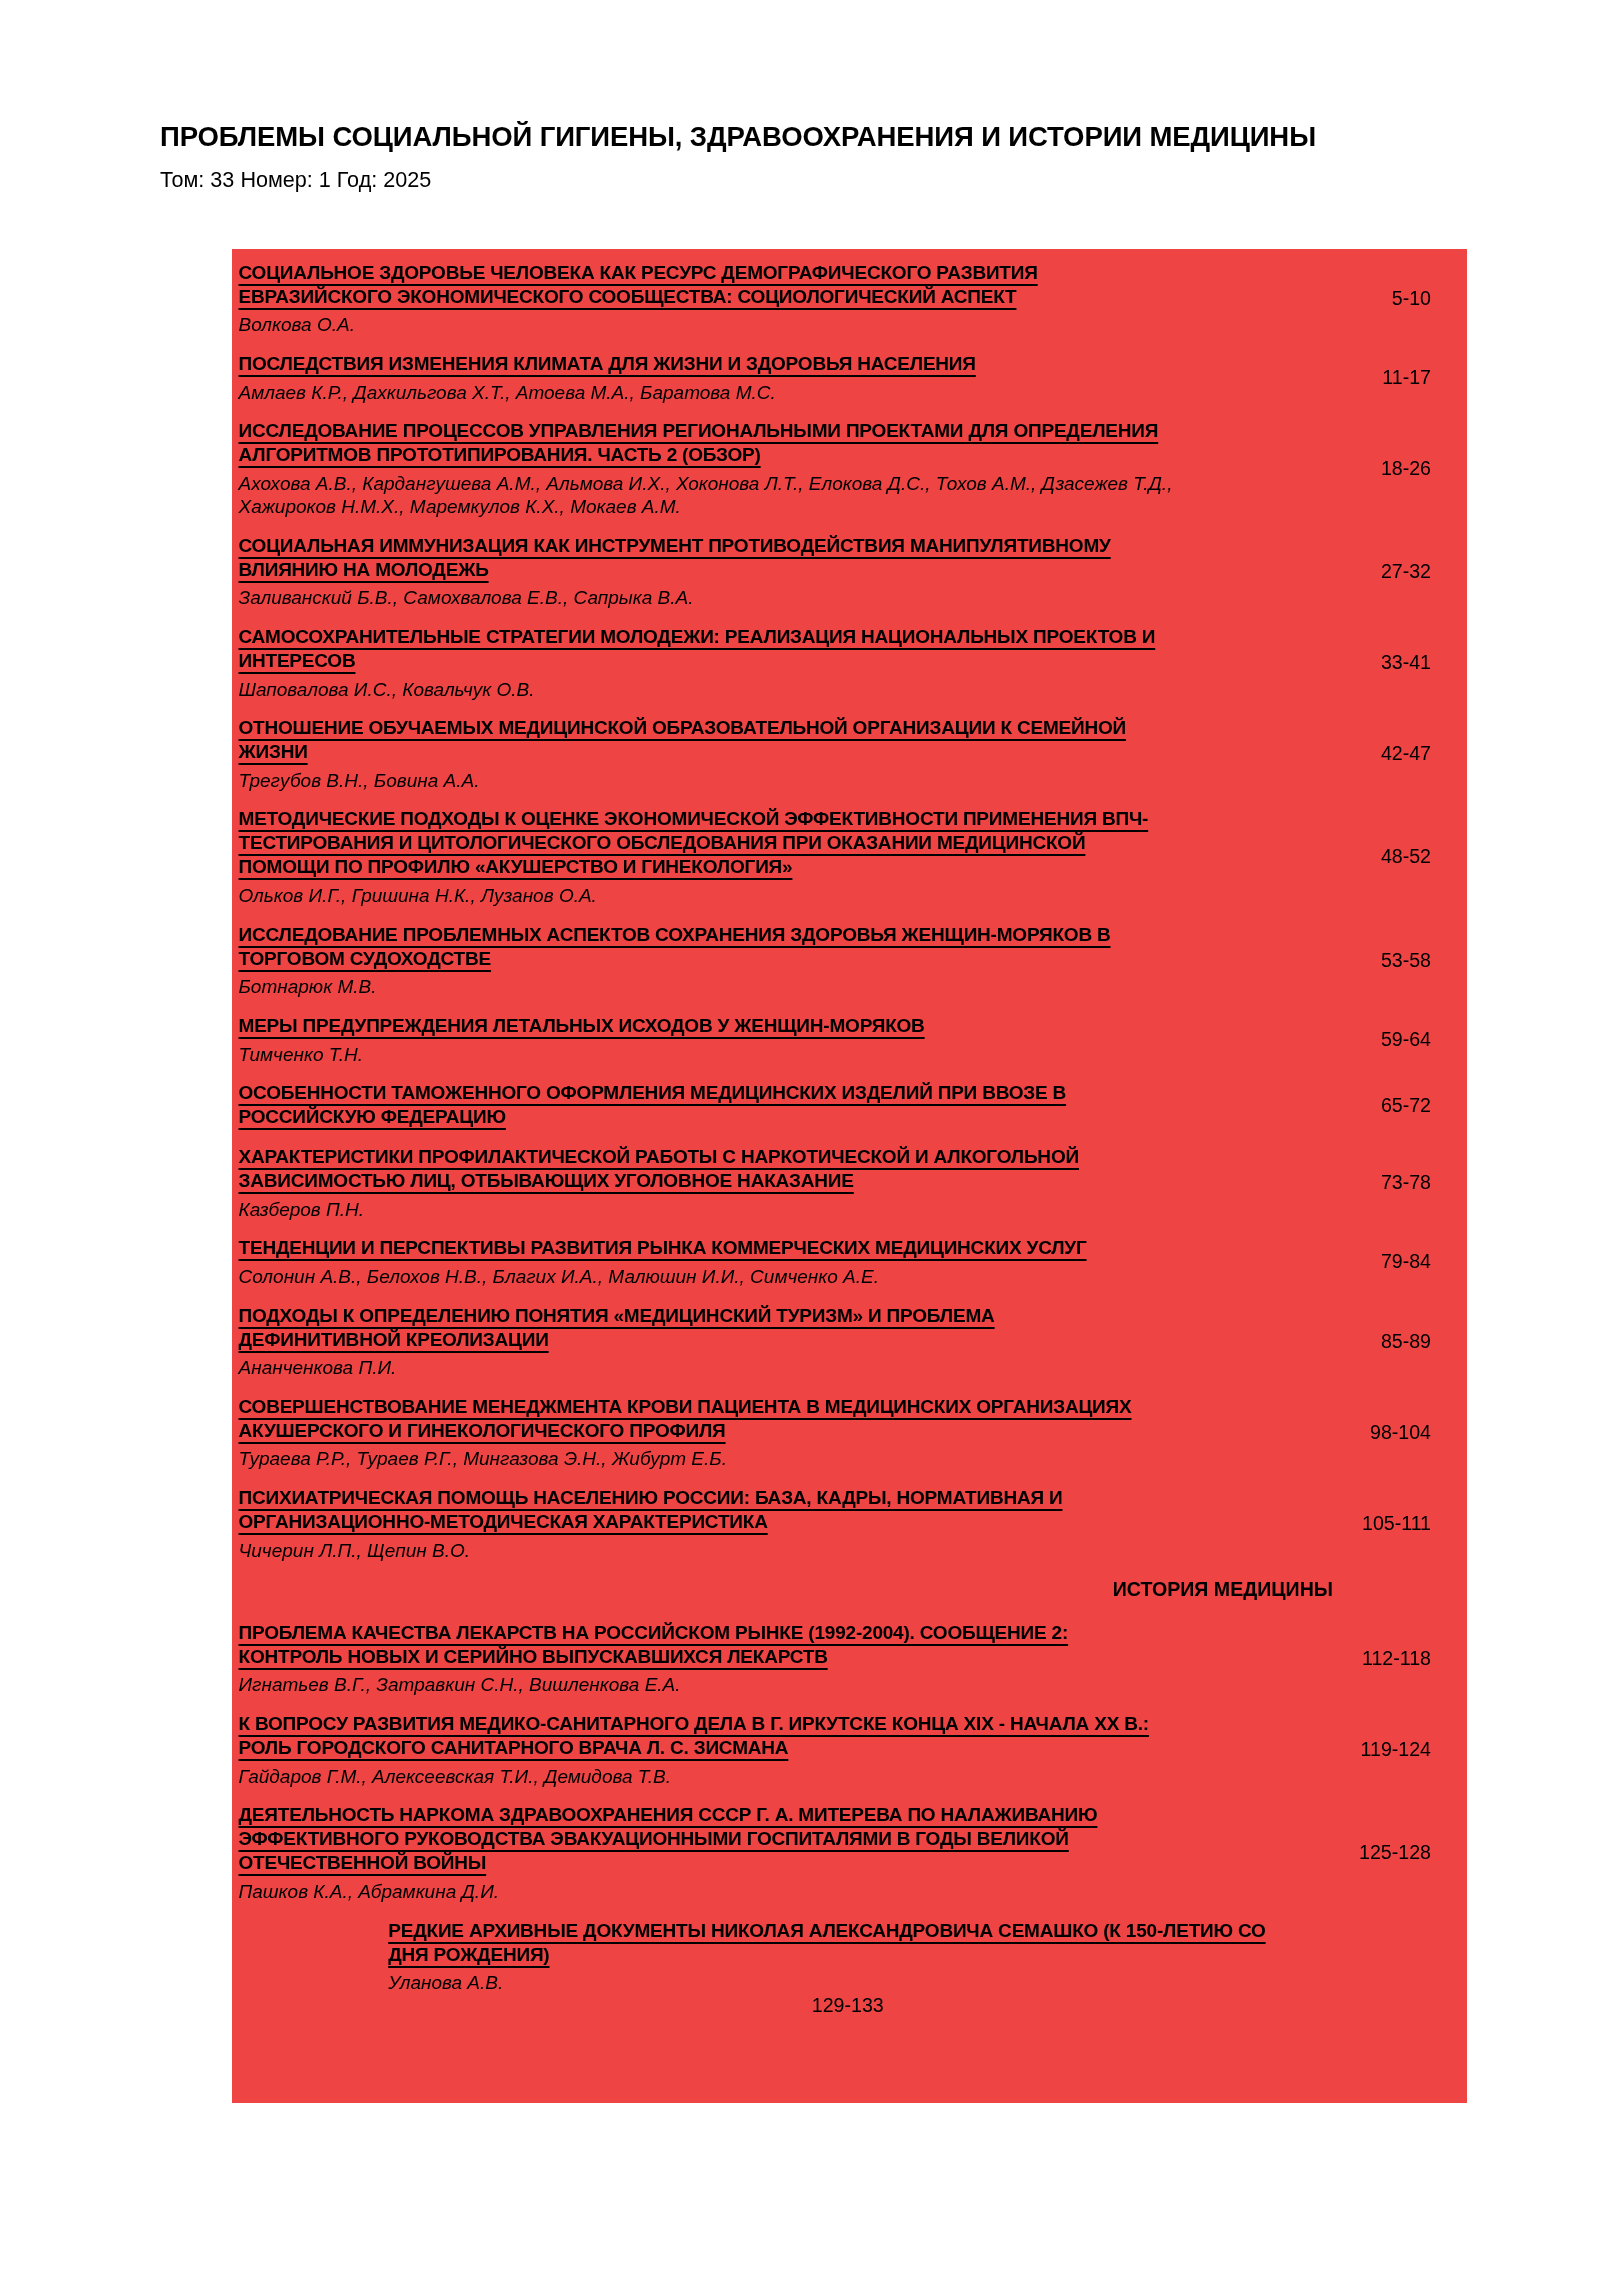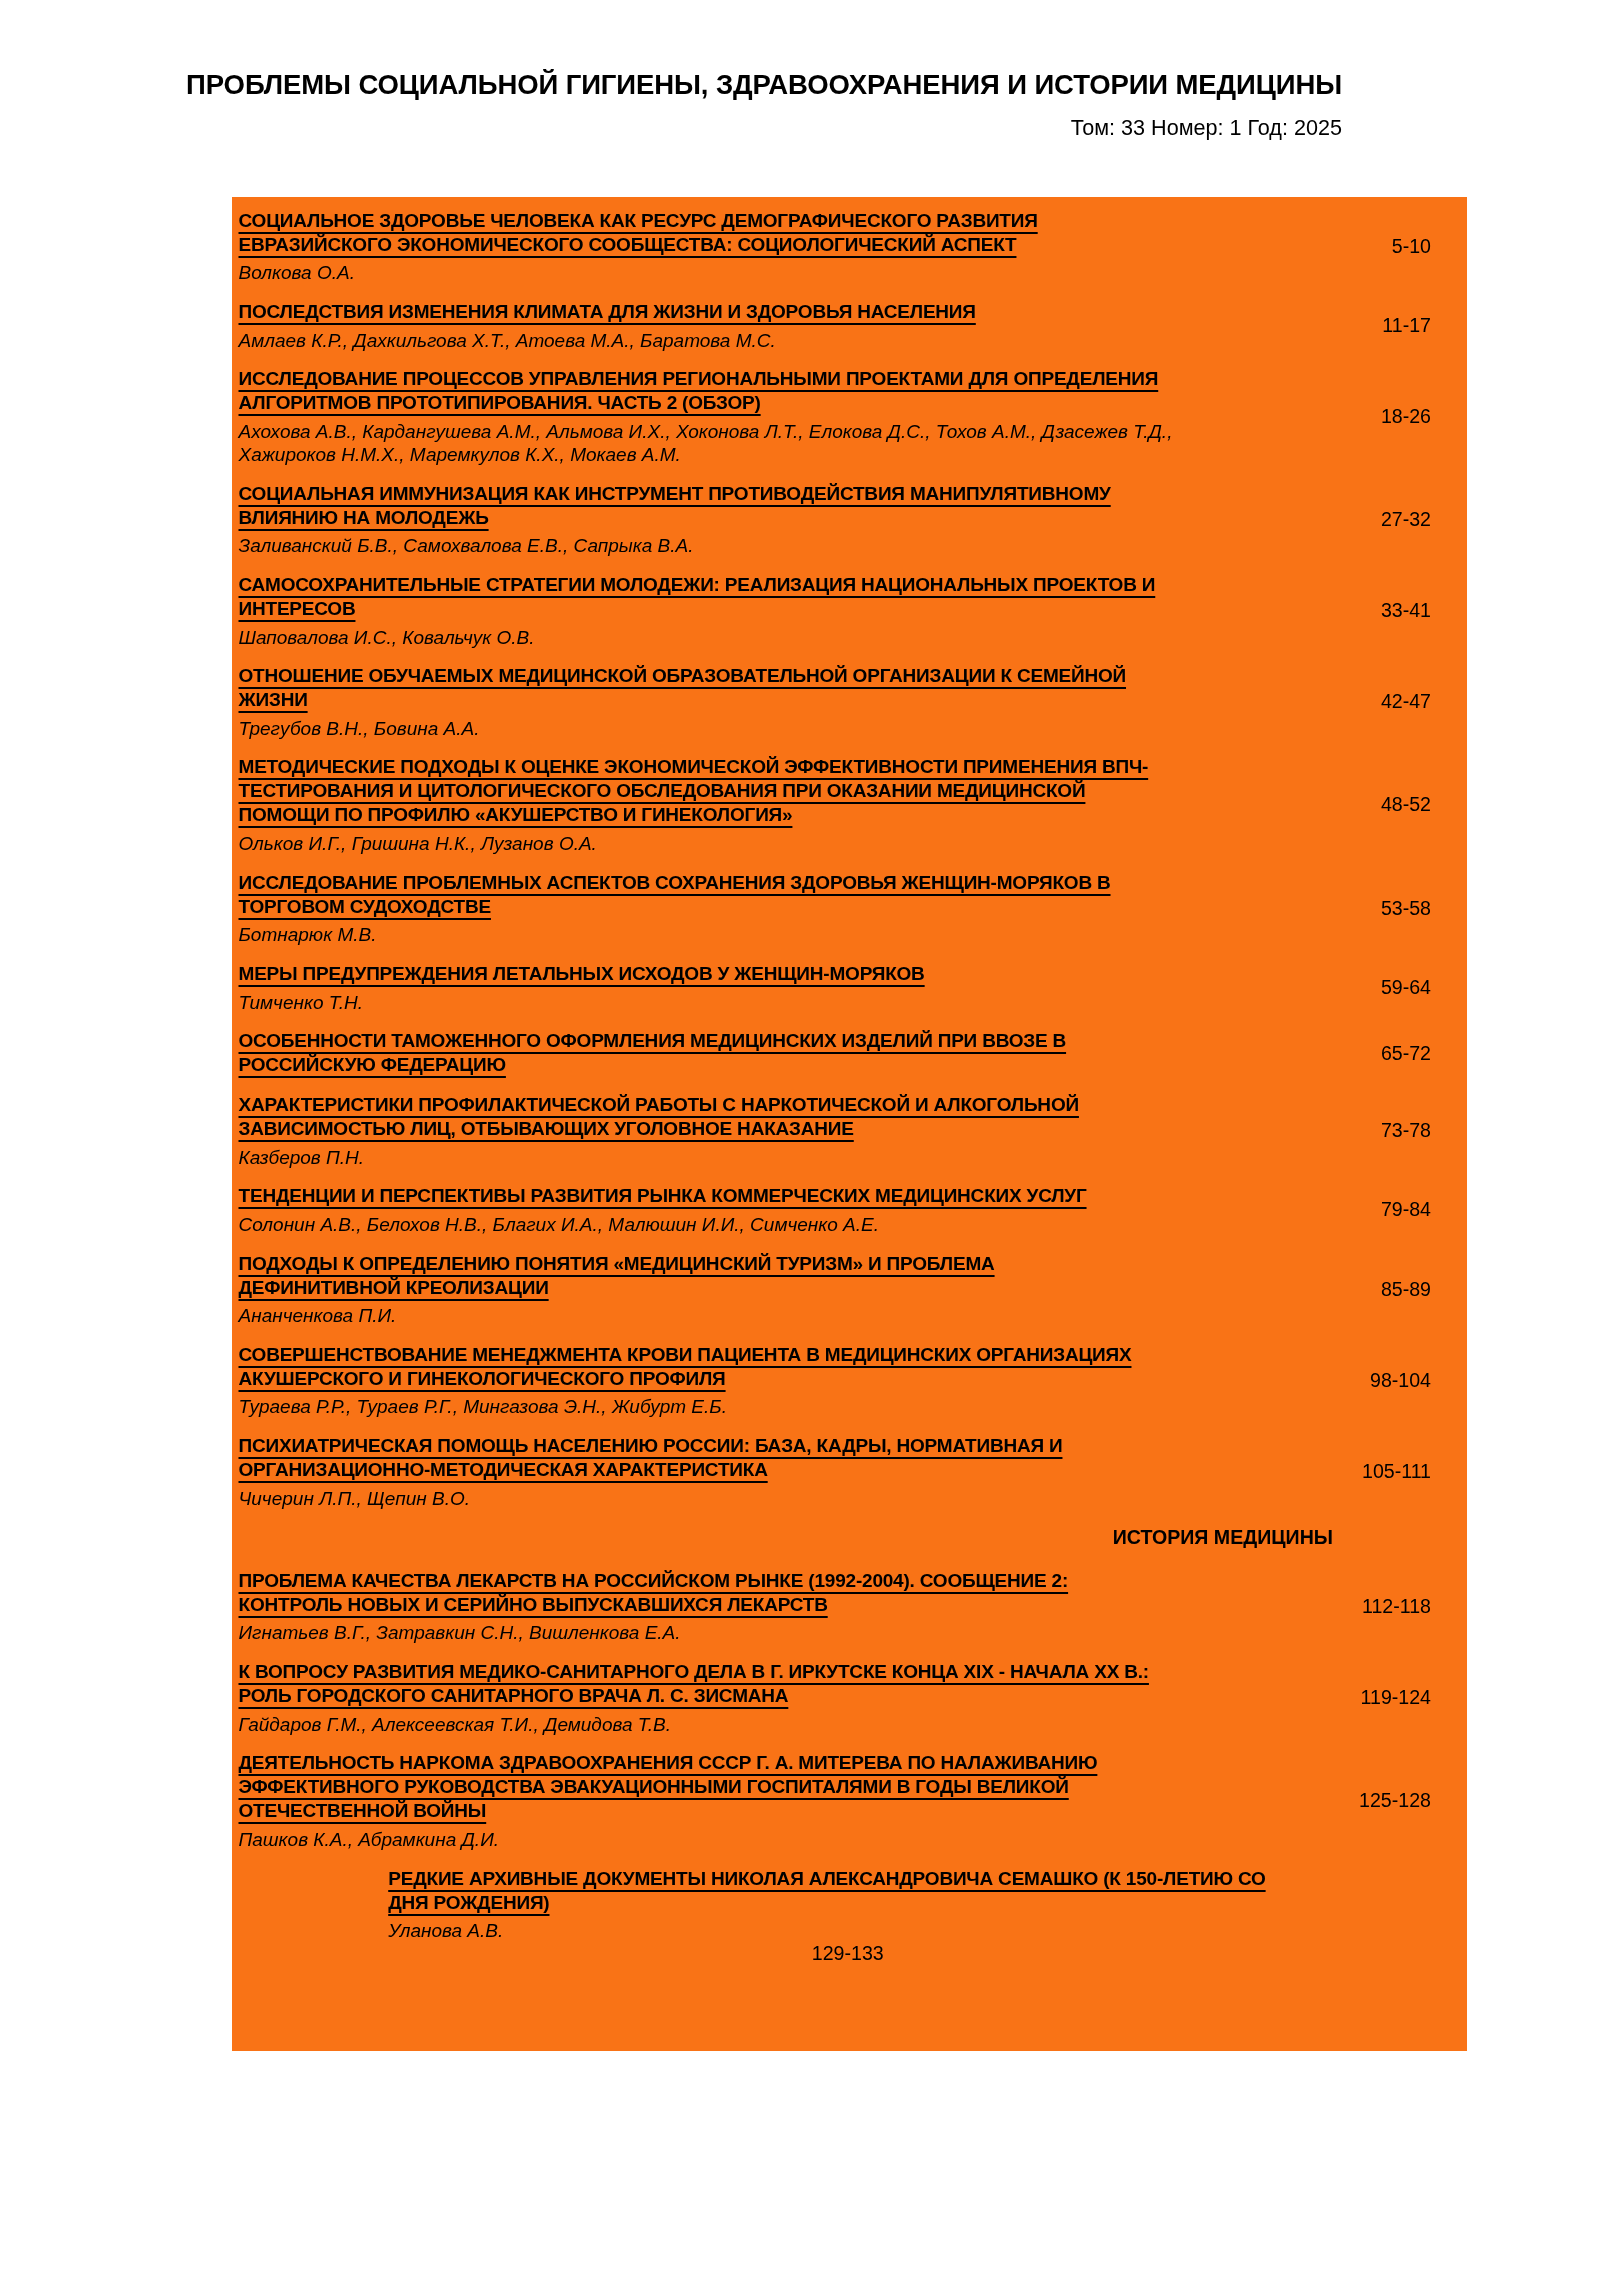--- a/index.html
+++ b/index.html
@@ -11,43 +11,43 @@
     width: 1623px;
     height: 2295px;
     position: relative;
     font-family: "Liberation Sans", sans-serif;
     color: #000000;
     overflow: hidden;
   }
 
   
   .page-header {
-    padding-top: 68px;
+    padding-top: 120px;
     margin-left: 160px;
     margin-right: 281px;
-    text-align: right;
+    text-align: left;
   }
   .journal-title {
     margin: 0;
     font-size: 27.5px;
     line-height: 34px;
     font-weight: bold;
     letter-spacing: -0.1px;
     white-space: nowrap;
   }
   .issue-info {
     margin-top: 13px;
     font-size: 21.6px;
     line-height: 26px;
   }
 
   
   .toc {
     margin: 56px 156px 0 232px;
-    background: #f97316;
+    background: #ef4444;
     padding: 11.8px 36px 10.5px 6.5px;
     box-sizing: border-box;
   }
   .toc-entry {
     display: flex;
     align-items: center;
     margin-bottom: 15.7px;
   }
   .toc-entry:last-child { margin-bottom: 0; flex-direction: column; }
   .entry-main {

